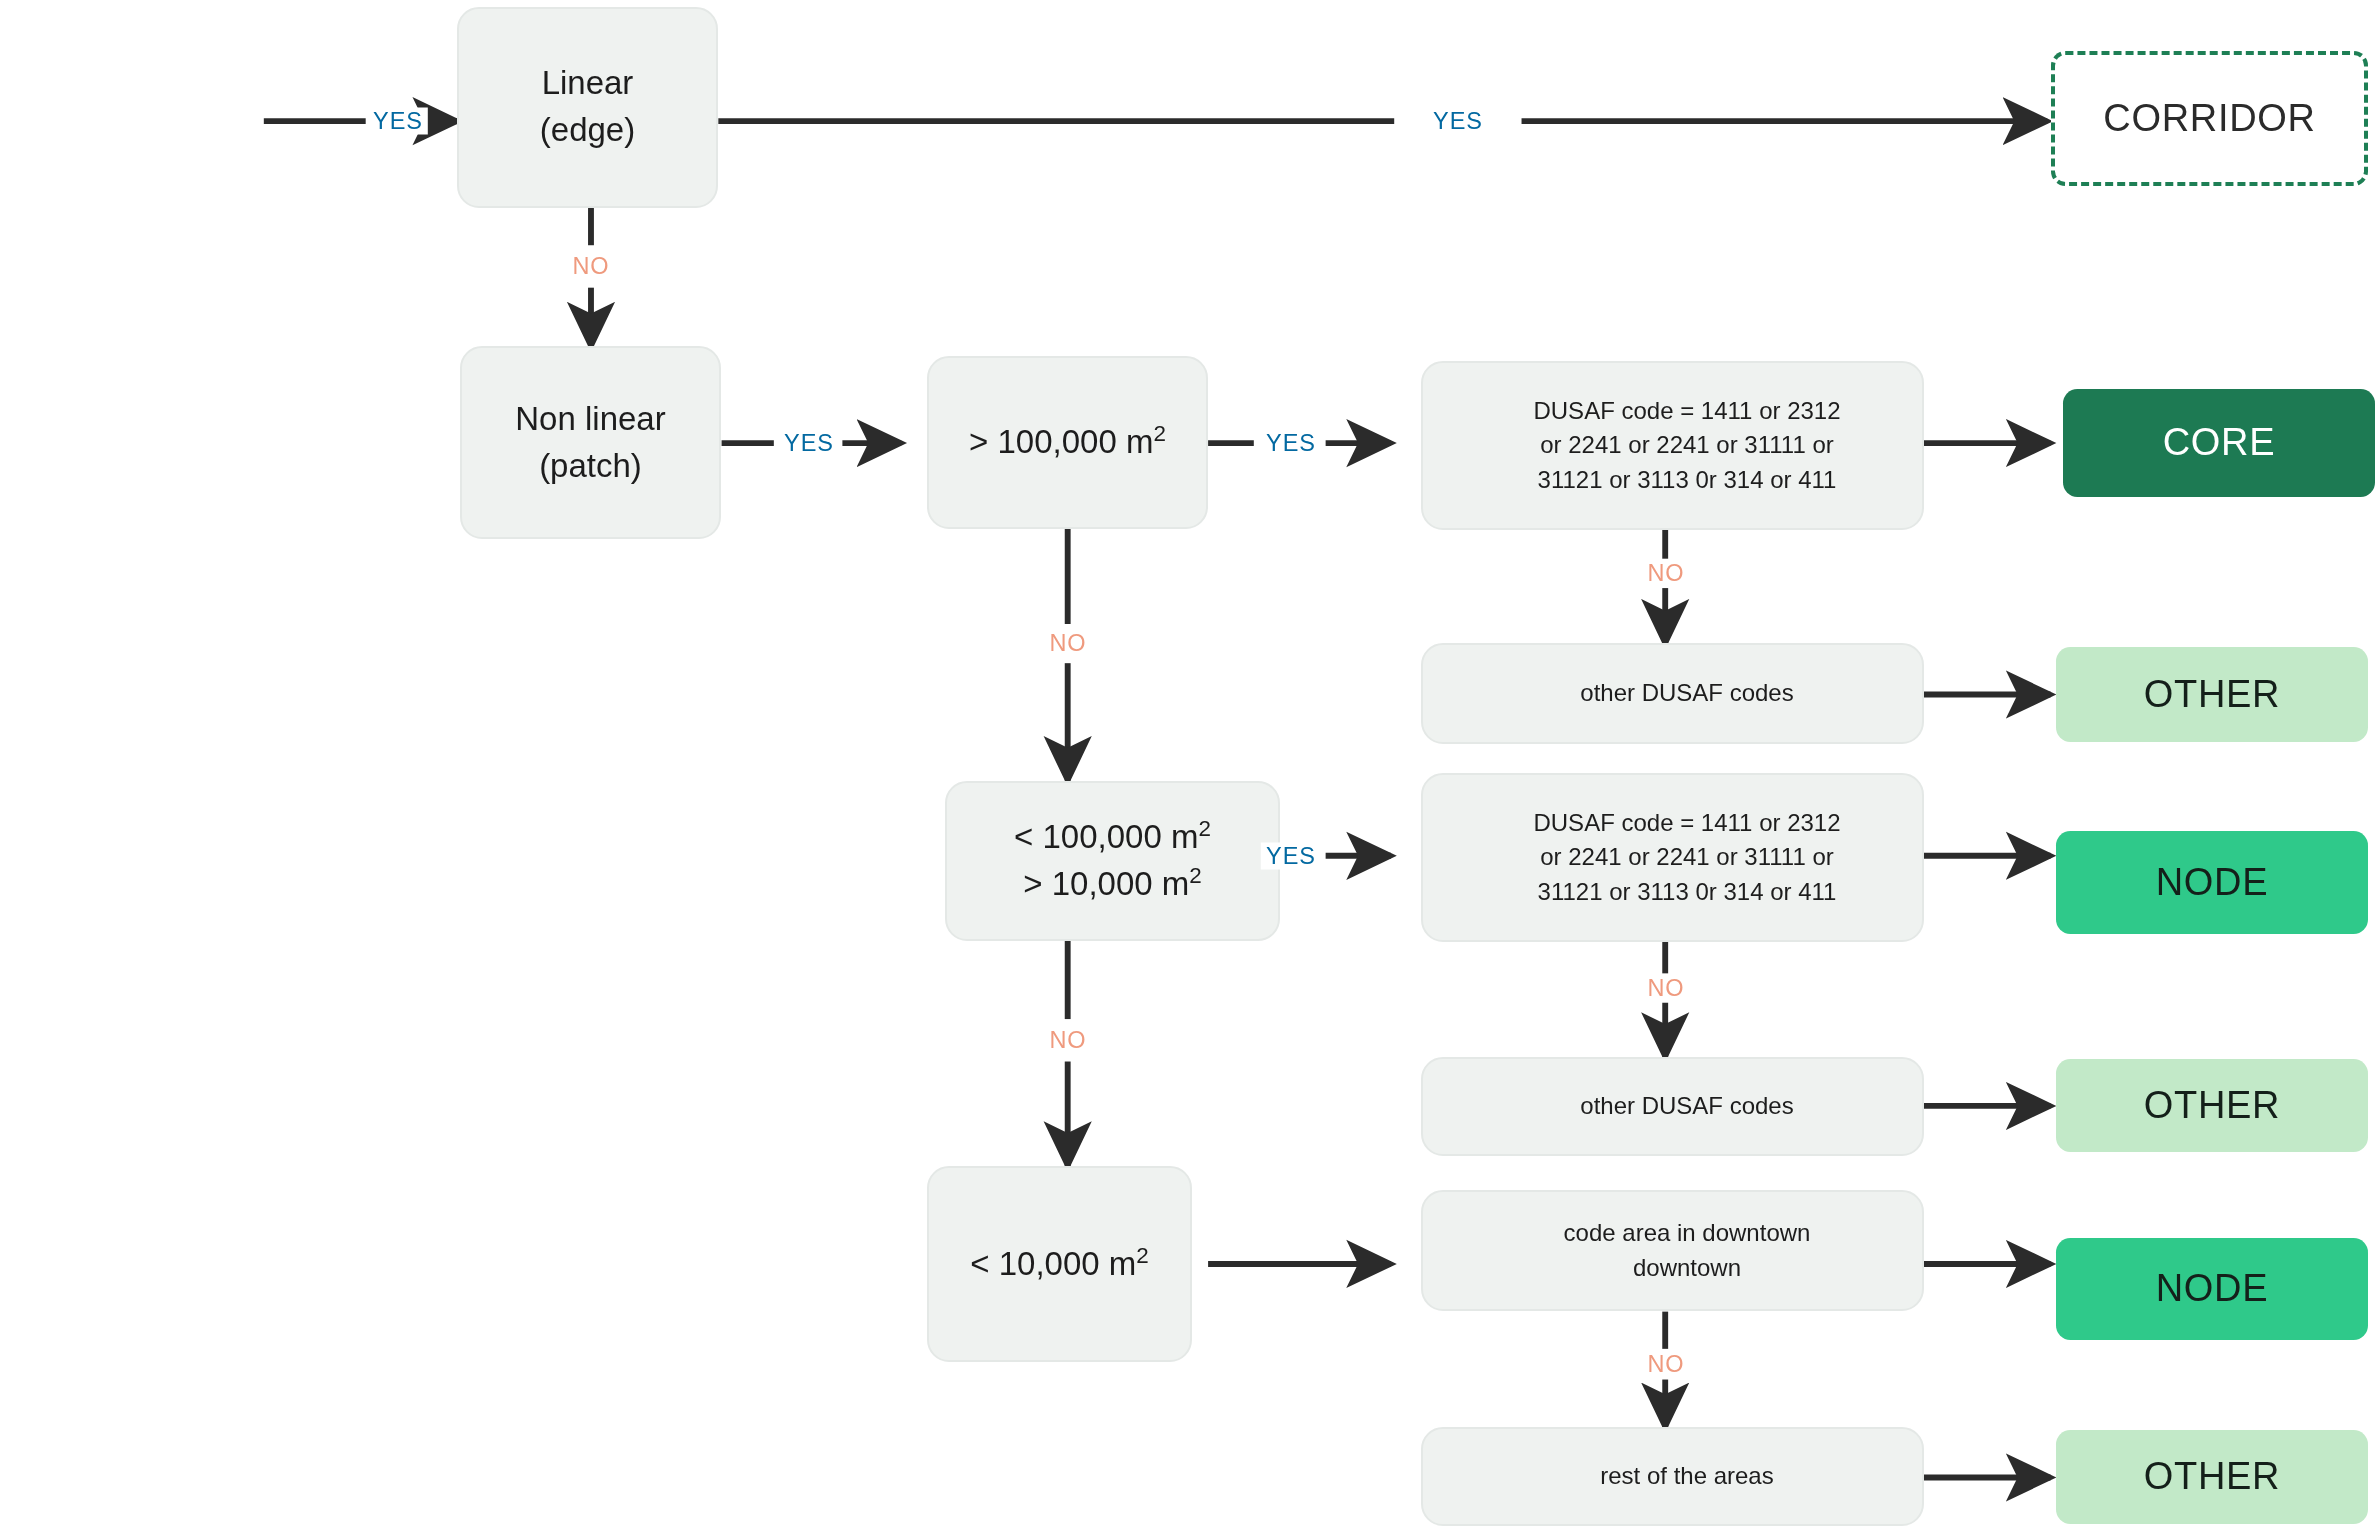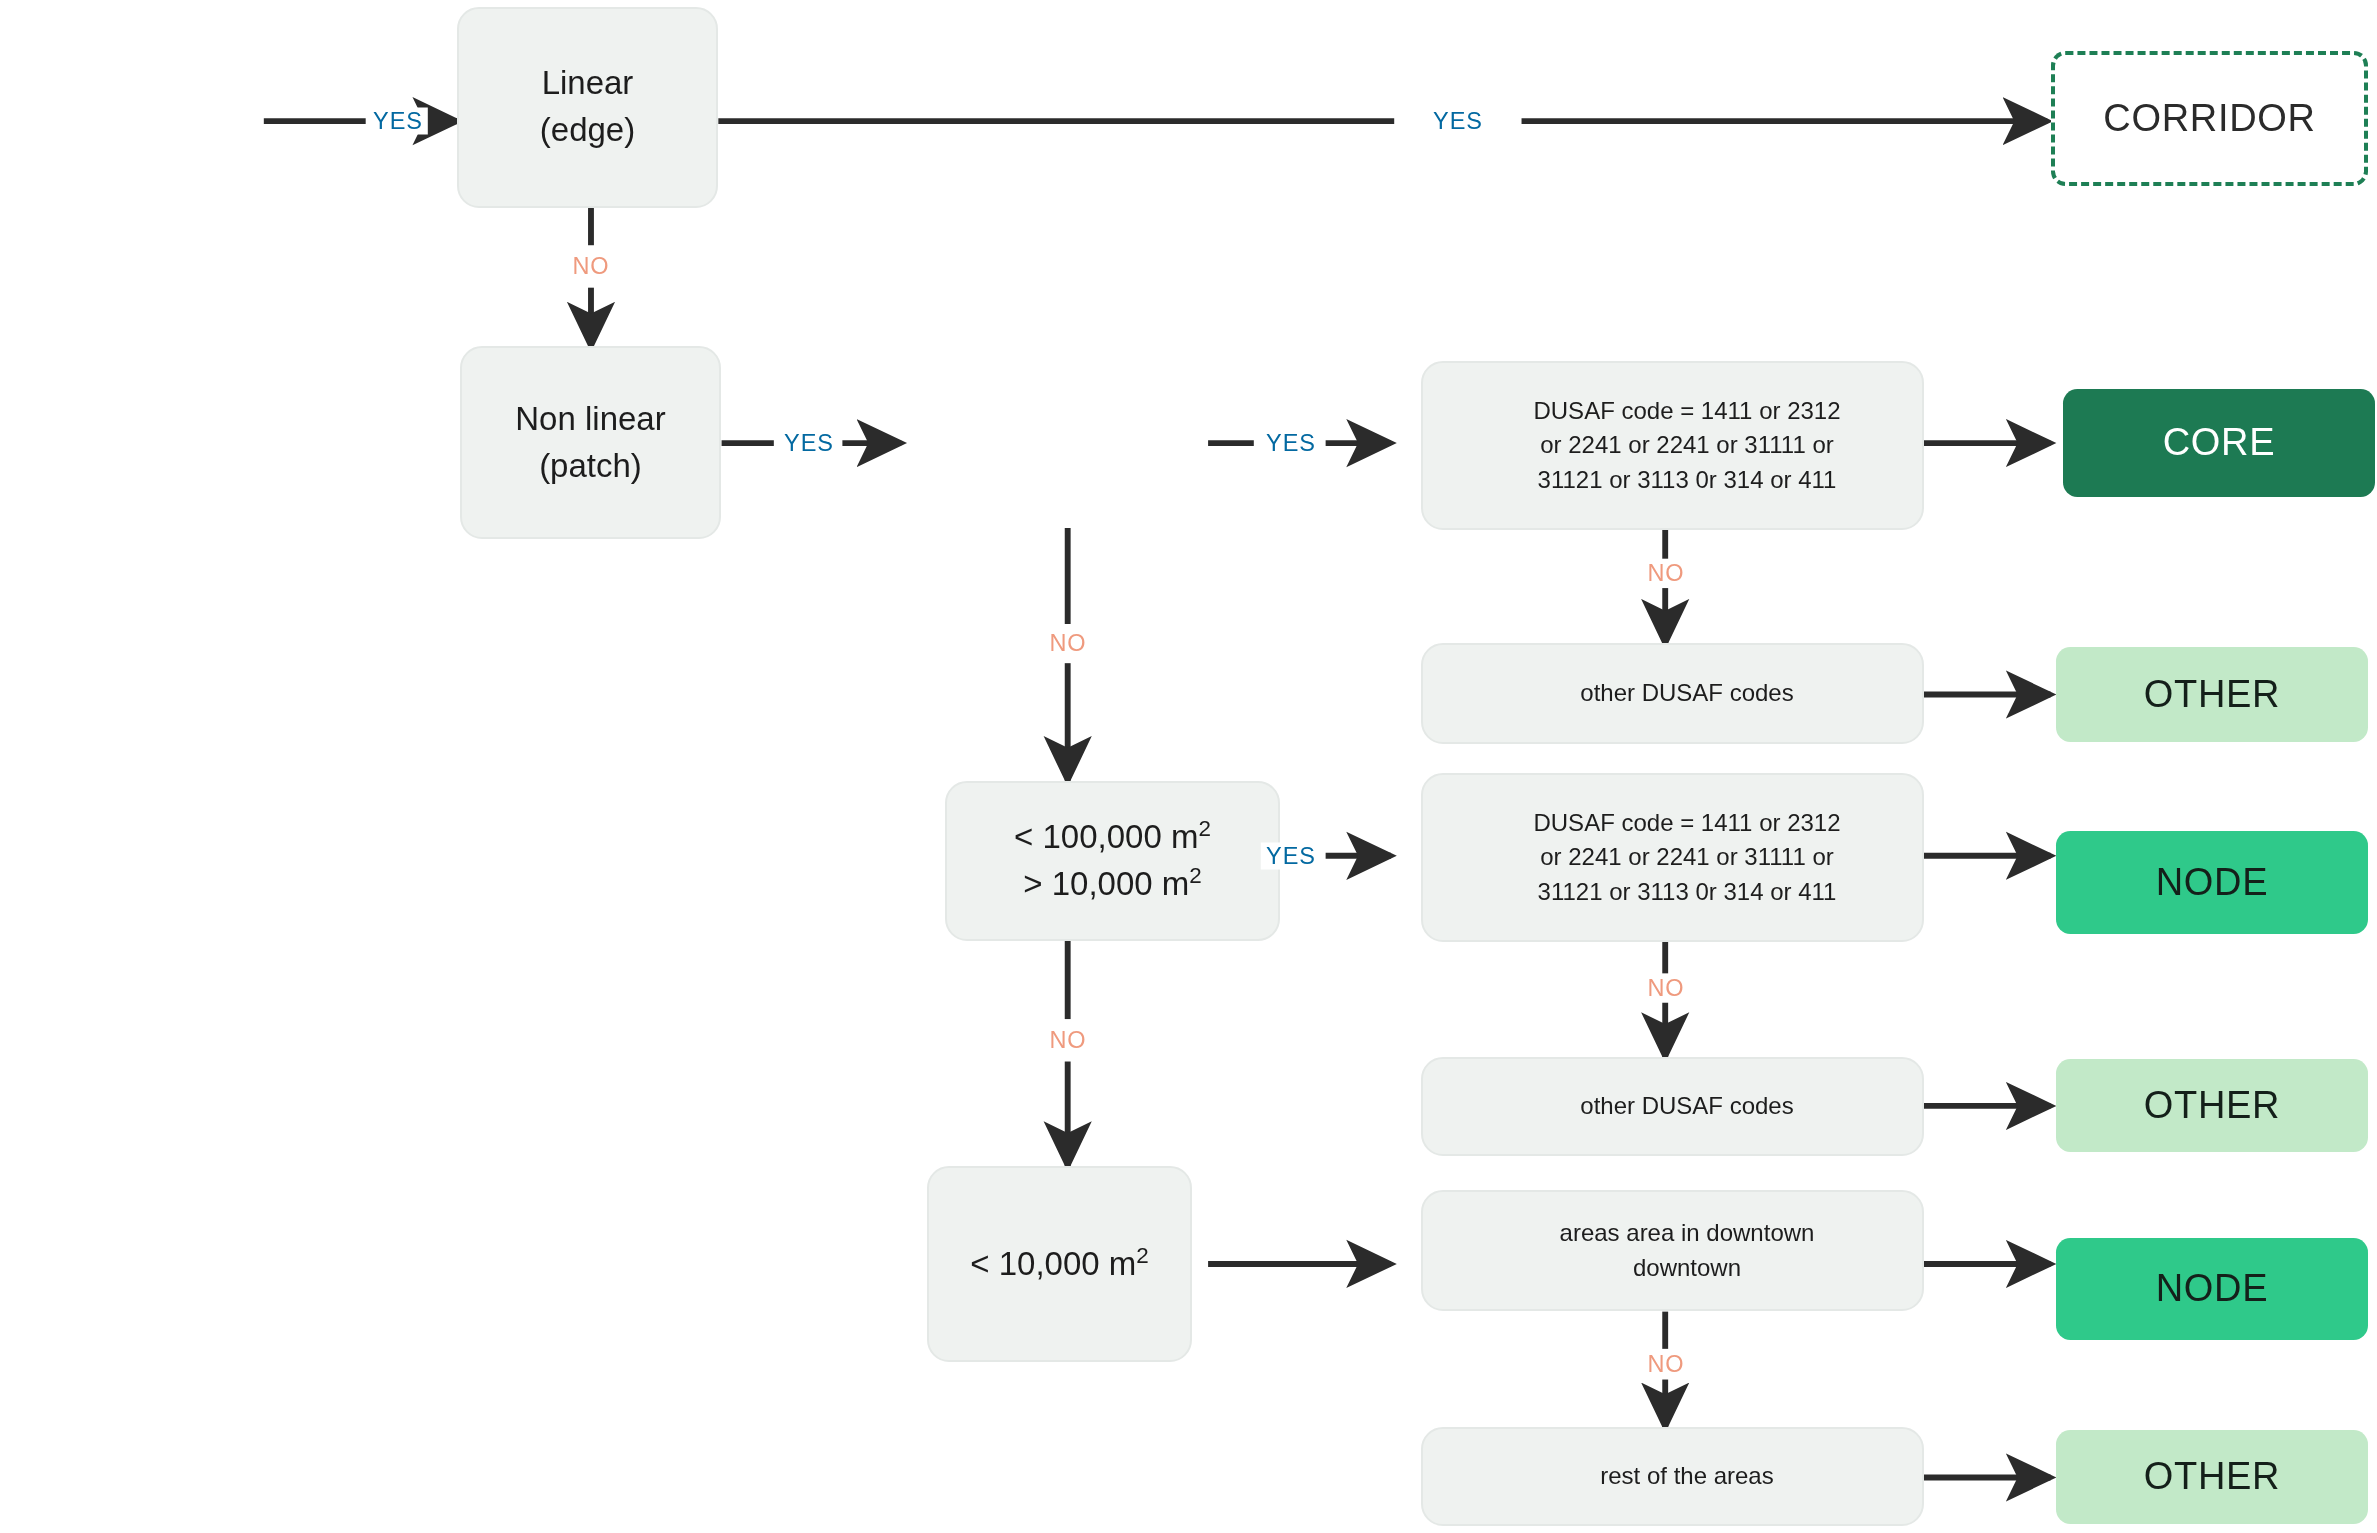--- a/index.html
+++ b/index.html
@@ -158,20 +158,23 @@
     <span class="ln">CORRIDOR</span>
   </div>
 
   <div class="node decision" style="left:460px; top:346px; width:261px; height:193px;">
     <span class="txt">
       <span class="ln">Non linear</span>
       <span class="ln">(patch)</span>
     </span>
   </div>
 
+  <div class="node decision" style="left:927px; top:356px; width:281px; height:173px;">
+    <span class="ln"><span>&gt; 100,000 m</span><sup>2</sup></span>
+  </div>
 
   <div class="node decision small" style="left:1421px; top:361px; width:503px; height:169px;">
     <span class="txt">
       <span class="ln">DUSAF code = 1411 or 2312</span>
       <span class="ln">or 2241 or 2241 or 31111 or</span>
       <span class="ln">31121 or 3113 0r 314 or 411</span>
     </span>
   </div>
 
   <div class="node terminal t-core" style="left:2056px; top:389px; width:312px; height:108px;margin-left:7px;">
@@ -212,21 +215,21 @@
   <div class="node terminal t-other" style="left:2056px; top:1059px; width:312px; height:93px;">
     <span class="ln">OTHER</span>
   </div>
 
   <div class="node decision" style="left:927px; top:1166px; width:265px; height:196px;">
     <span class="ln"><span>&lt; 10,000 m</span><sup>2</sup></span>
   </div>
 
   <div class="node decision small" style="left:1421px; top:1190px; width:503px; height:121px;">
     <span class="txt">
-      <span class="ln">areas area in downtown</span>
+      <span class="ln">code area in downtown</span>
       <span class="ln">downtown</span>
     </span>
   </div>
 
   <div class="node terminal t-node" style="left:2056px; top:1214px; width:312px; height:102px;">
     <span class="ln">NODE</span>
   </div>
 
   <div class="node decision small" style="left:1421px; top:1427px; width:503px; height:99px;">
     <span class="ln">rest of the areas</span>

